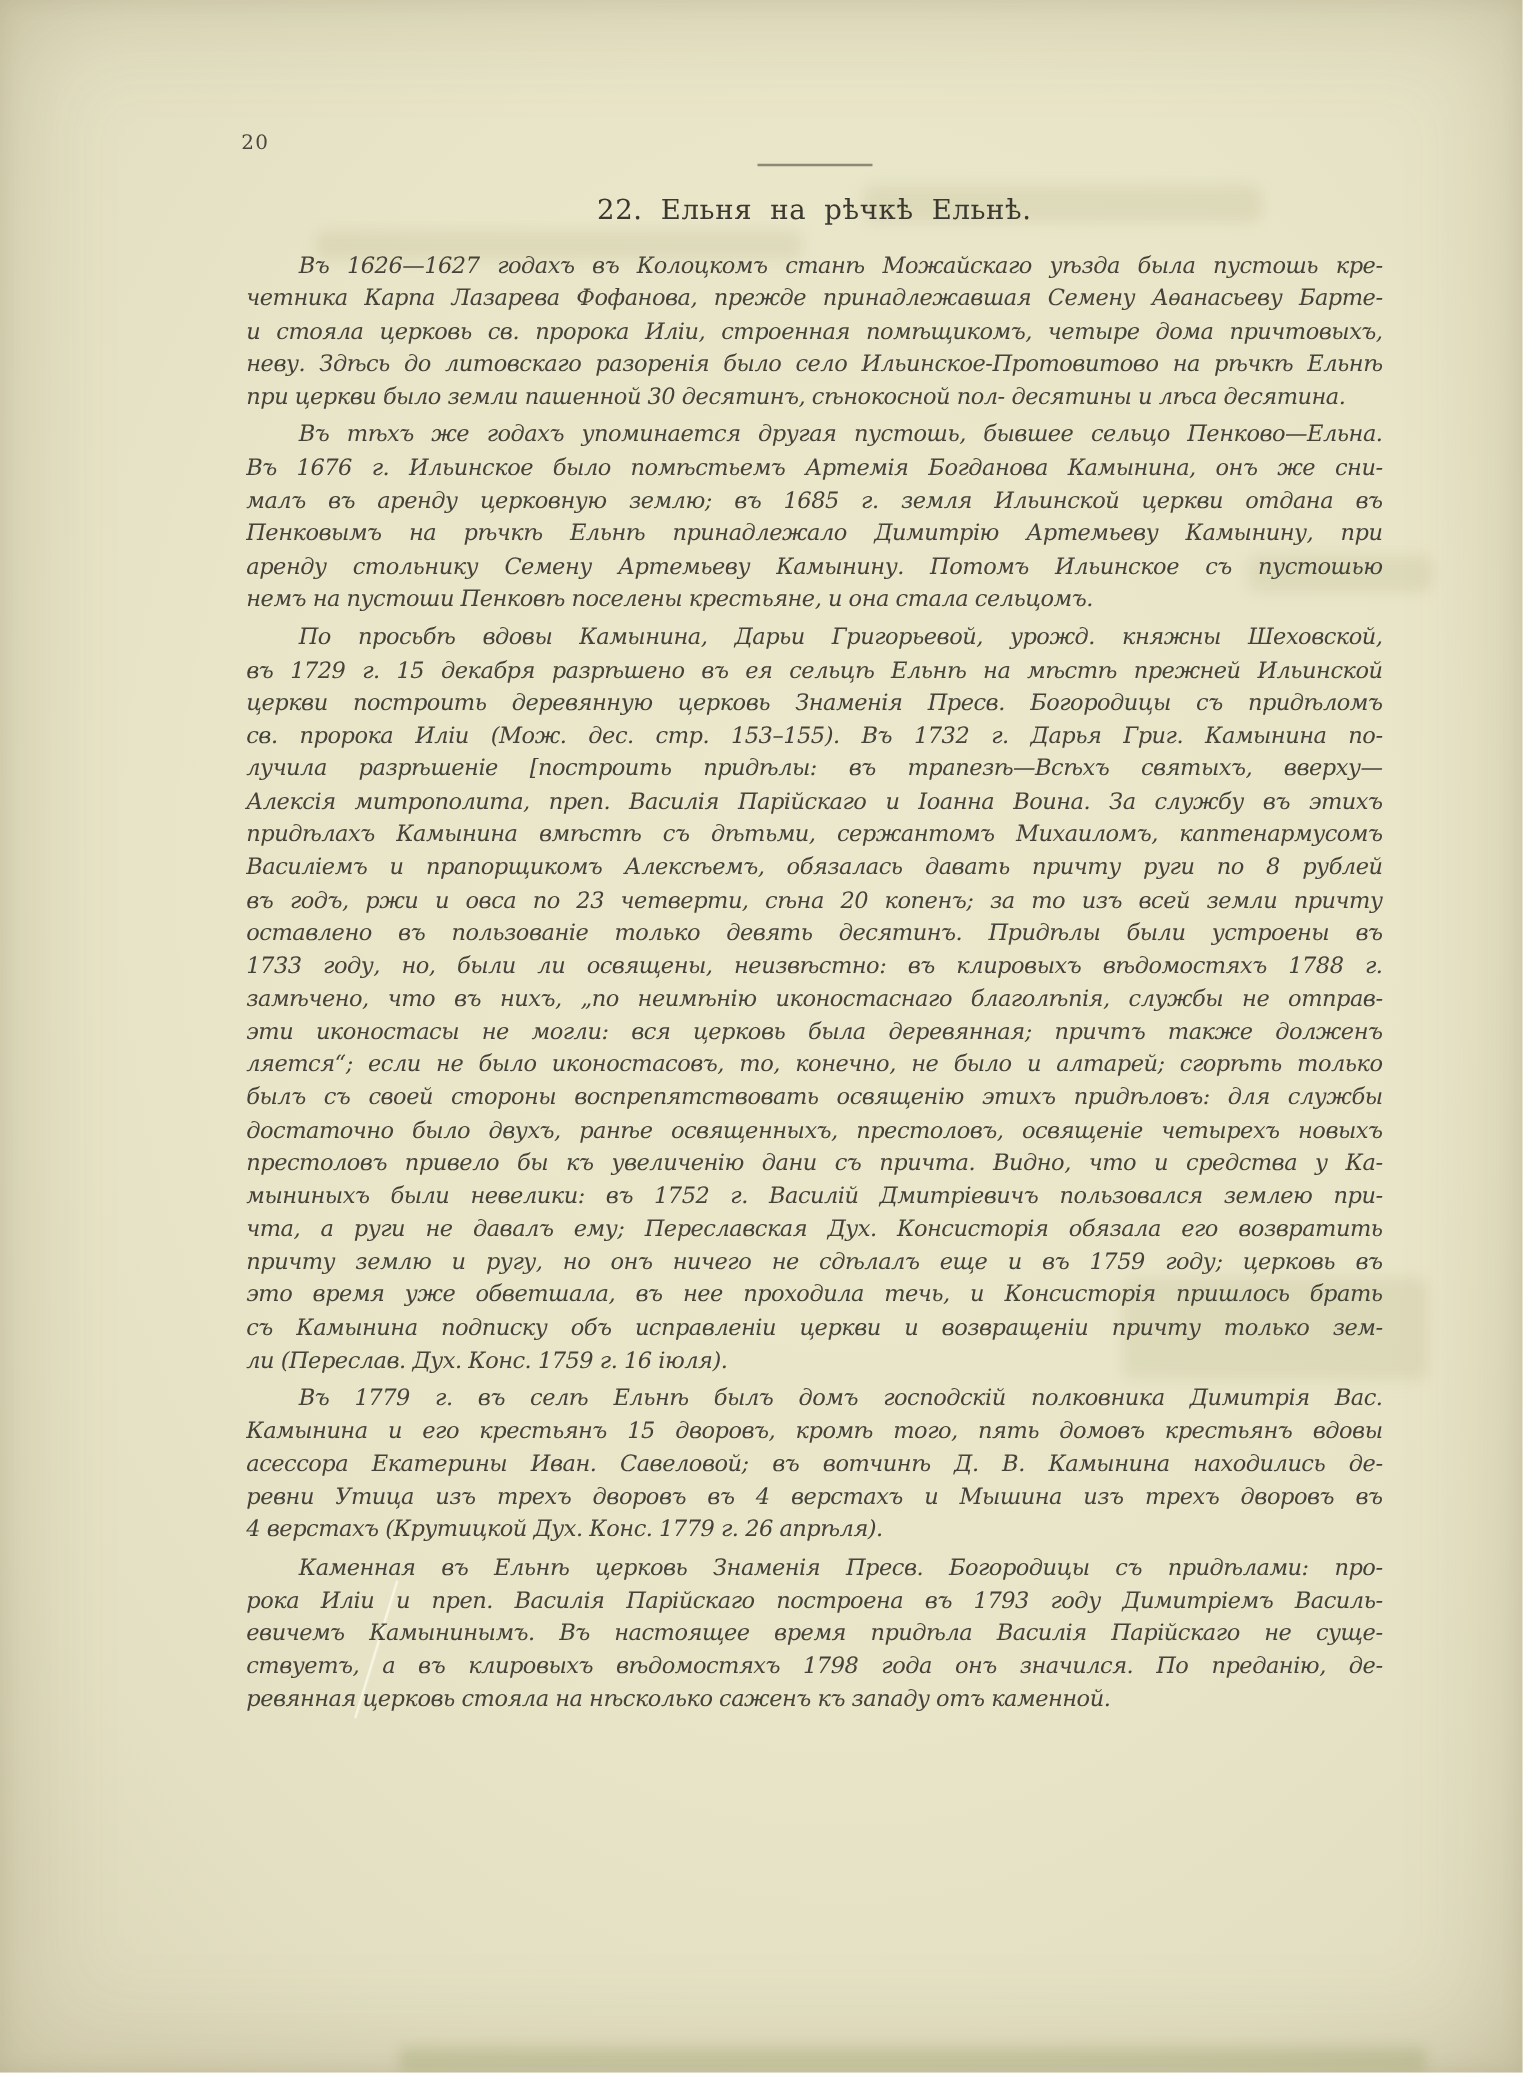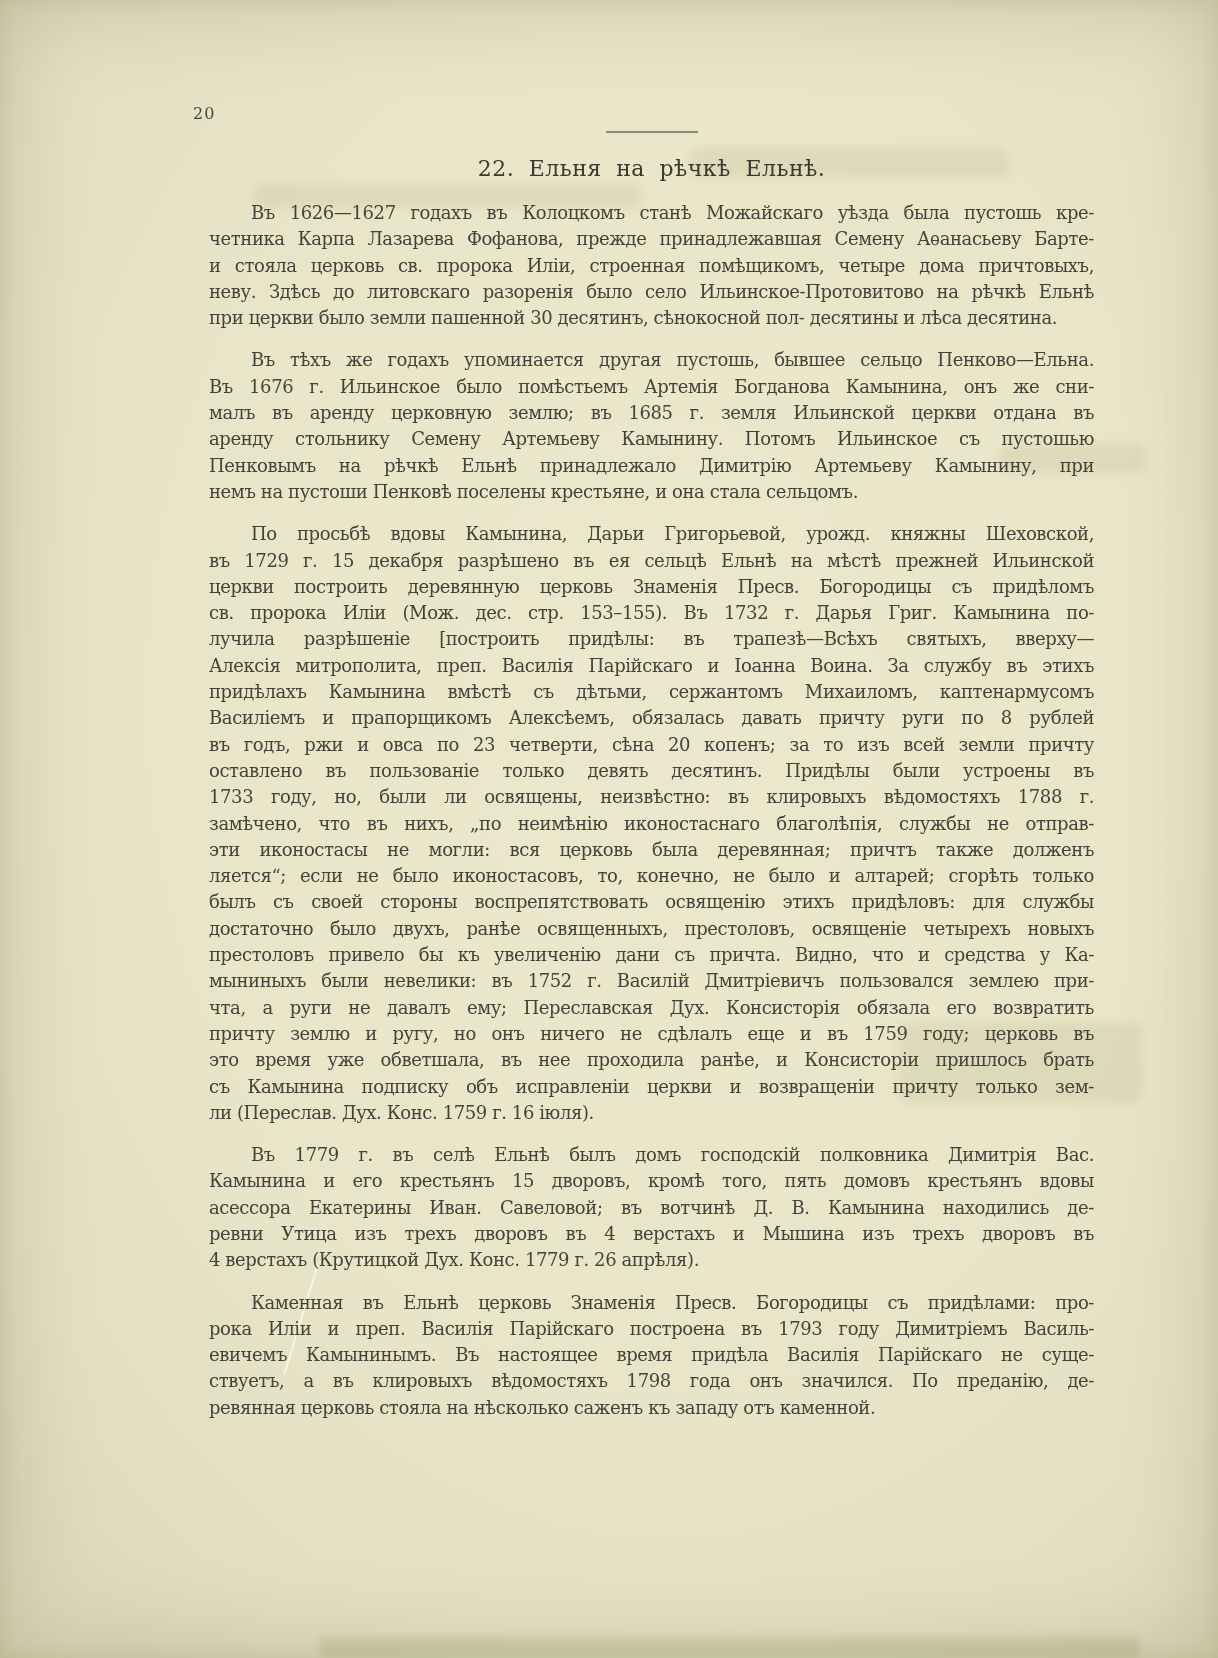--- a/index.html
+++ b/index.html
@@ -39,21 +39,21 @@
     text-align: center;
     font-size: 22px;
     font-weight: normal;
     letter-spacing: 0.5px;
     word-spacing: 7px;
     color: #3b382f;
   }
   .article {
     margin-top: 19px;
   }
-  .paragraph { margin: 16px; }
+  .paragraph { margin: 4px; font-style: italic; }
   .line {
     font-size: 18px;
     line-height: 26.3px;
     letter-spacing: -0.4px;
     text-align: justify;
     text-align-last: justify;
     white-space: normal;
     color: #45423a;
   }
   .line.first { text-indent: 42px; }
@@ -98,22 +98,22 @@
         <div class="line first">Въ 1626—1627 годахъ въ Колоцкомъ станѣ Можайскаго уѣзда была пустошь кре-</div>
         <div class="line">четника Карпа Лазарева Фофанова, прежде принадлежавшая Семену Аѳанасьеву Барте-</div>
         <div class="line">и стояла церковь св. пророка Иліи, строенная помѣщикомъ, четыре дома причтовыхъ,</div>
         <div class="line">неву. Здѣсь до литовскаго разоренія было село Ильинское-Протовитово на рѣчкѣ Ельнѣ</div>
         <div class="line last">при церкви было земли пашенной 30 десятинъ, сѣнокосной пол- десятины и лѣса десятина.</div>
       </div>
       <div class="paragraph">
         <div class="line first">Въ тѣхъ же годахъ упоминается другая пустошь, бывшее сельцо Пенково—Ельна.</div>
         <div class="line">Въ 1676 г. Ильинское было помѣстьемъ Артемія Богданова Камынина, онъ же сни-</div>
         <div class="line">малъ въ аренду церковную землю; въ 1685 г. земля Ильинской церкви отдана въ</div>
+        <div class="line">Пенковымъ на рѣчкѣ Ельнѣ принадлежало Димитрію Артемьеву Камынину, при</div>
         <div class="line">аренду стольнику Семену Артемьеву Камынину. Потомъ Ильинское съ пустошью</div>
-        <div class="line">Пенковымъ на рѣчкѣ Ельнѣ принадлежало Димитрію Артемьеву Камынину, при</div>
         <div class="line last">немъ на пустоши Пенковѣ поселены крестьяне, и она стала сельцомъ.</div>
       </div>
       <div class="paragraph">
         <div class="line first">По просьбѣ вдовы Камынина, Дарьи Григорьевой, урожд. княжны Шеховской,</div>
         <div class="line">въ 1729 г. 15 декабря разрѣшено въ ея сельцѣ Ельнѣ на мѣстѣ прежней Ильинской</div>
         <div class="line">церкви построить деревянную церковь Знаменія Пресв. Богородицы съ придѣломъ</div>
         <div class="line">св. пророка Иліи (Мож. дес. стр. 153–155). Въ 1732 г. Дарья Григ. Камынина по-</div>
         <div class="line">лучила разрѣшеніе [построить придѣлы: въ трапезѣ—Всѣхъ святыхъ, вверху—</div>
         <div class="line">Алексія митрополита, преп. Василія Парійскаго и Іоанна Воина. За службу въ этихъ</div>
         <div class="line">придѣлахъ Камынина вмѣстѣ съ дѣтьми, сержантомъ Михаиломъ, каптенармусомъ</div>
@@ -123,21 +123,21 @@
         <div class="line">1733 году, но, были ли освящены, неизвѣстно: въ клировыхъ вѣдомостяхъ 1788 г.</div>
         <div class="line">замѣчено, что въ нихъ, „по неимѣнію иконостаснаго благолѣпія, службы не отправ-</div>
         <div class="line">эти иконостасы не могли: вся церковь была деревянная; причтъ также долженъ</div>
         <div class="line">ляется“; если не было иконостасовъ, то, конечно, не было и алтарей; сгорѣть только</div>
         <div class="line">былъ съ своей стороны воспрепятствовать освященію этихъ придѣловъ: для службы</div>
         <div class="line">достаточно было двухъ, ранѣе освященныхъ, престоловъ, освященіе четырехъ новыхъ</div>
         <div class="line">престоловъ привело бы къ увеличенію дани съ причта. Видно, что и средства у Ка-</div>
         <div class="line">мыниныхъ были невелики: въ 1752 г. Василій Дмитріевичъ пользовался землею при-</div>
         <div class="line">чта, а руги не давалъ ему; Переславская Дух. Консисторія обязала его возвратить</div>
         <div class="line">причту землю и ругу, но онъ ничего не сдѣлалъ еще и въ 1759 году; церковь въ</div>
-        <div class="line">это время уже обветшала, въ нее проходила ранѣе, и Консисторіи пришлось брать</div>
+        <div class="line">это время уже обветшала, въ нее проходила течь, и Консисторія пришлось брать</div>
         <div class="line">съ Камынина подписку объ исправленіи церкви и возвращеніи причту только зем-</div>
         <div class="line last">ли (Переслав. Дух. Конс. 1759 г. 16 іюля).</div>
       </div>
       <div class="paragraph">
         <div class="line first">Въ 1779 г. въ селѣ Ельнѣ былъ домъ господскій полковника Димитрія Вас.</div>
         <div class="line">Камынина и его крестьянъ 15 дворовъ, кромѣ того, пять домовъ крестьянъ вдовы</div>
         <div class="line">асессора Екатерины Иван. Савеловой; въ вотчинѣ Д. В. Камынина находились де-</div>
         <div class="line">ревни Утица изъ трехъ дворовъ въ 4 верстахъ и Мышина изъ трехъ дворовъ въ</div>
         <div class="line last">4 верстахъ (Крутицкой Дух. Конс. 1779 г. 26 апрѣля).</div>
       </div>

